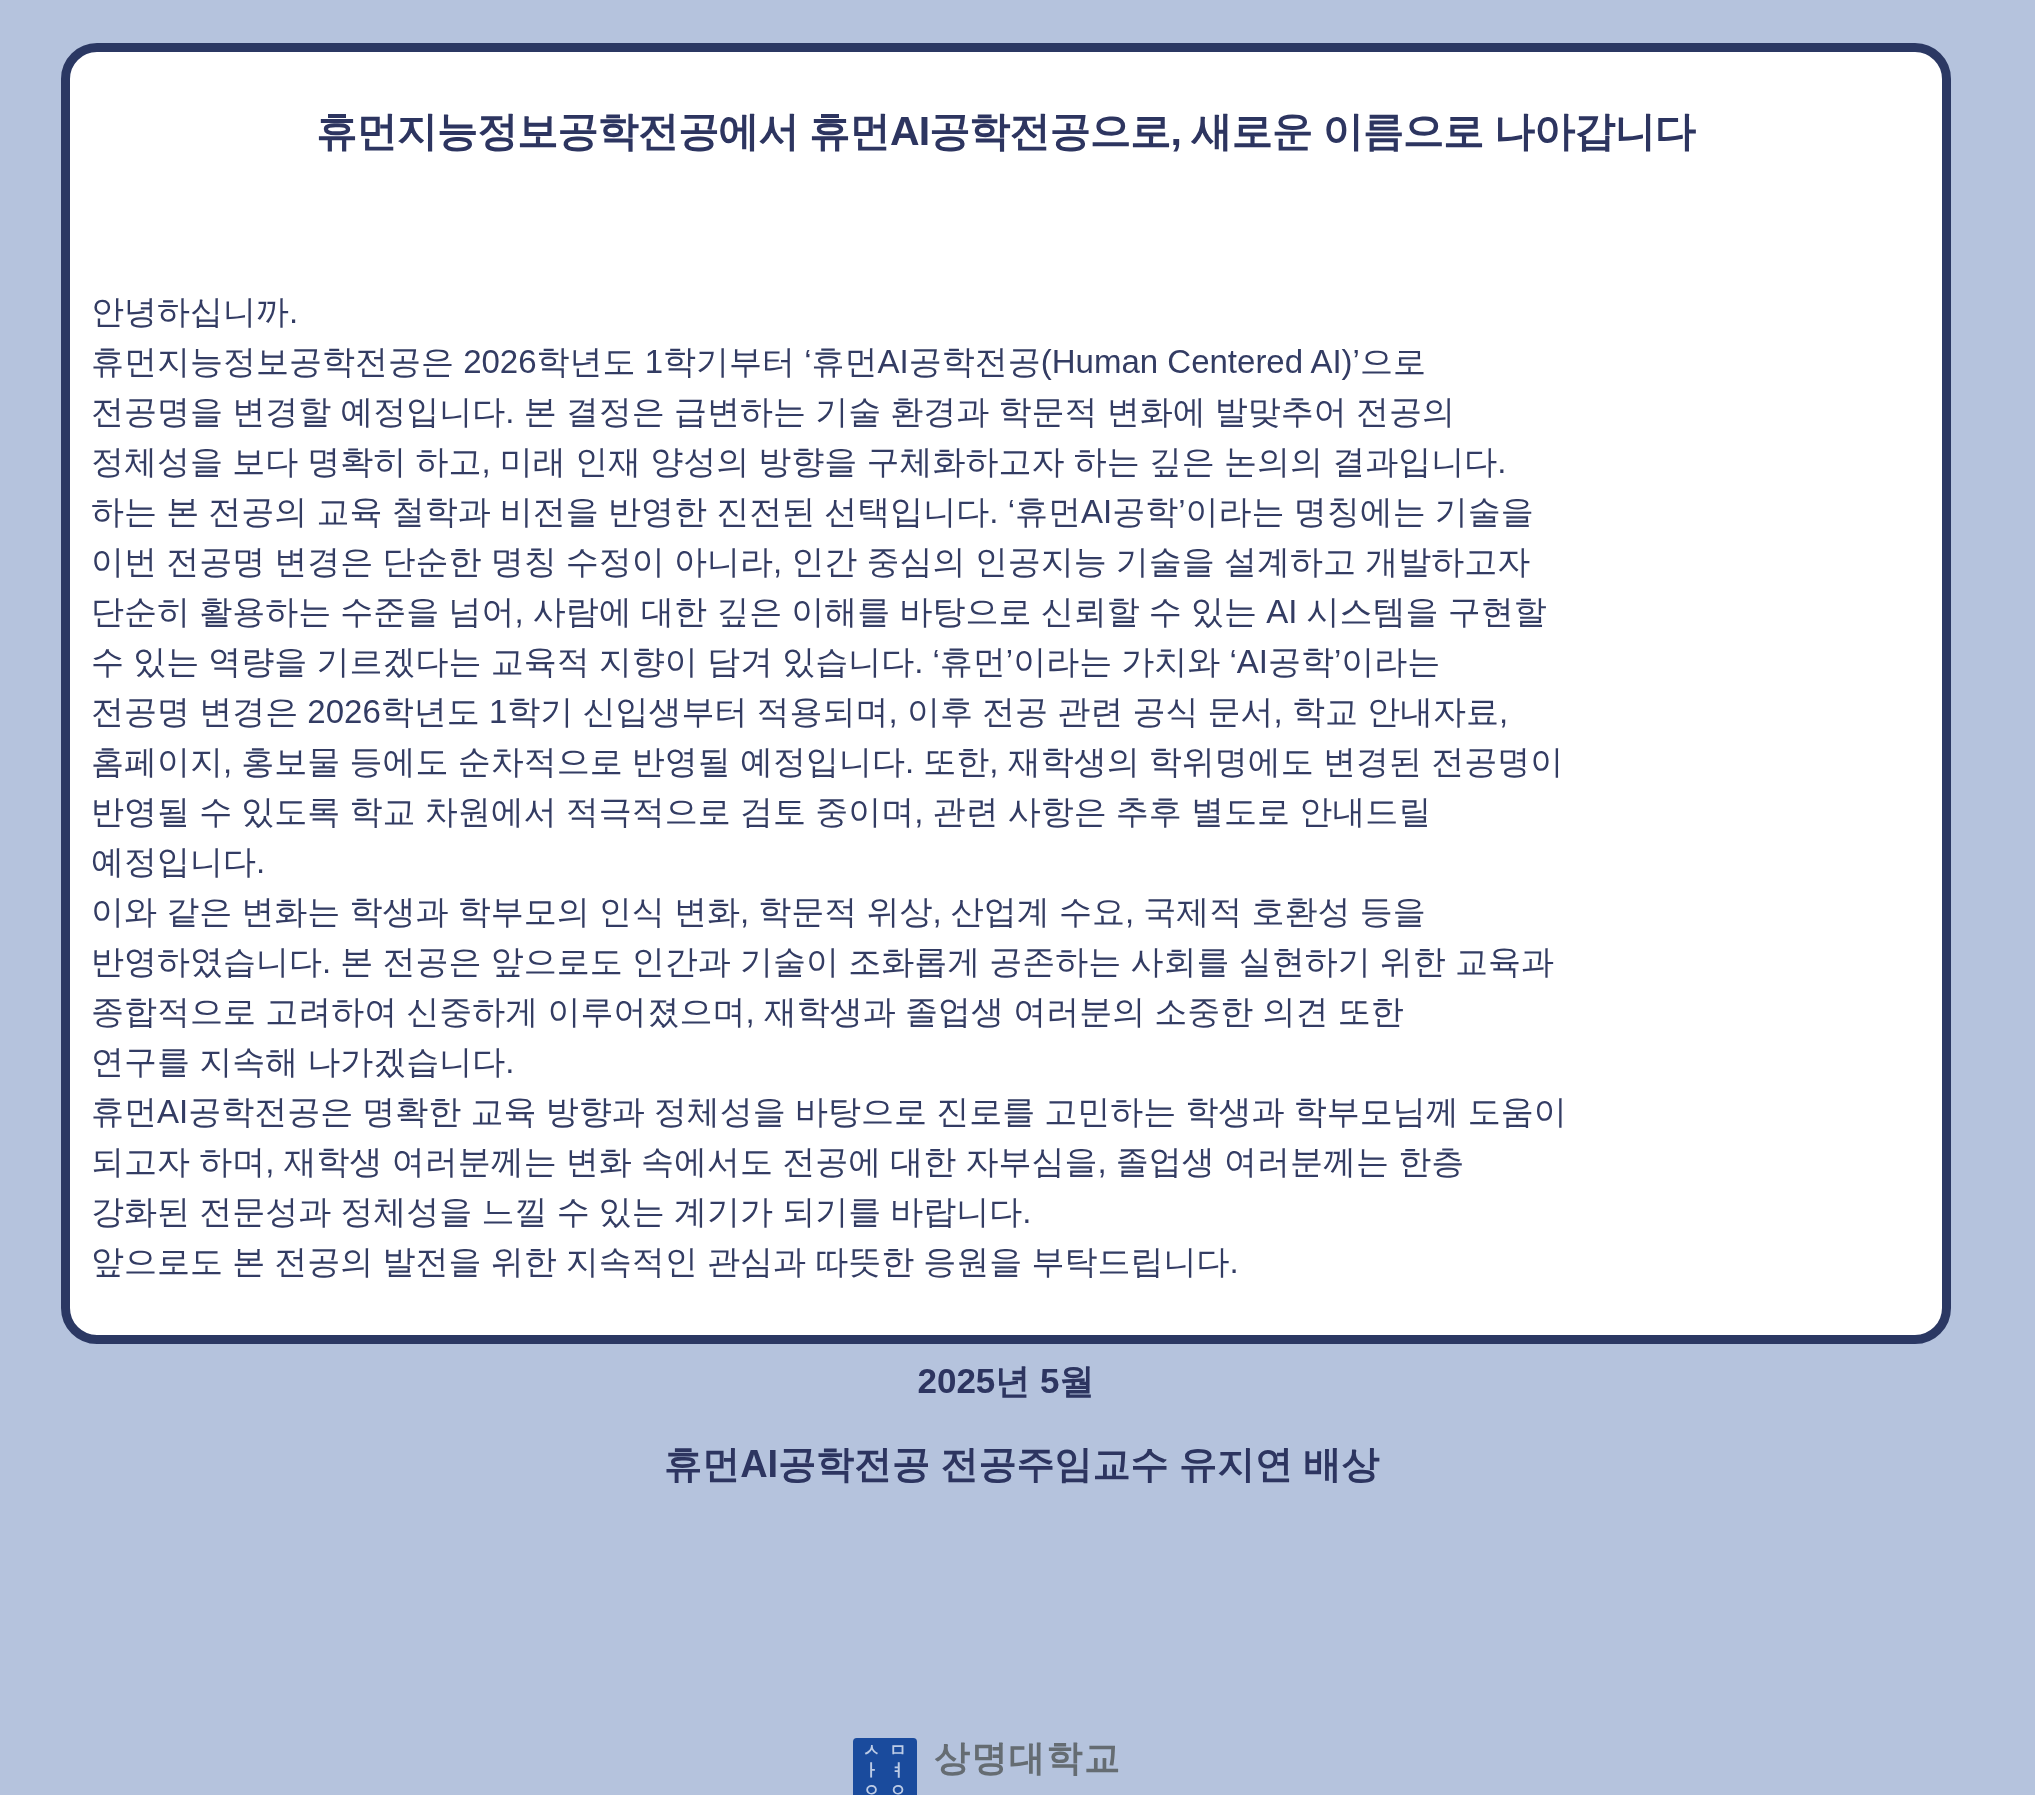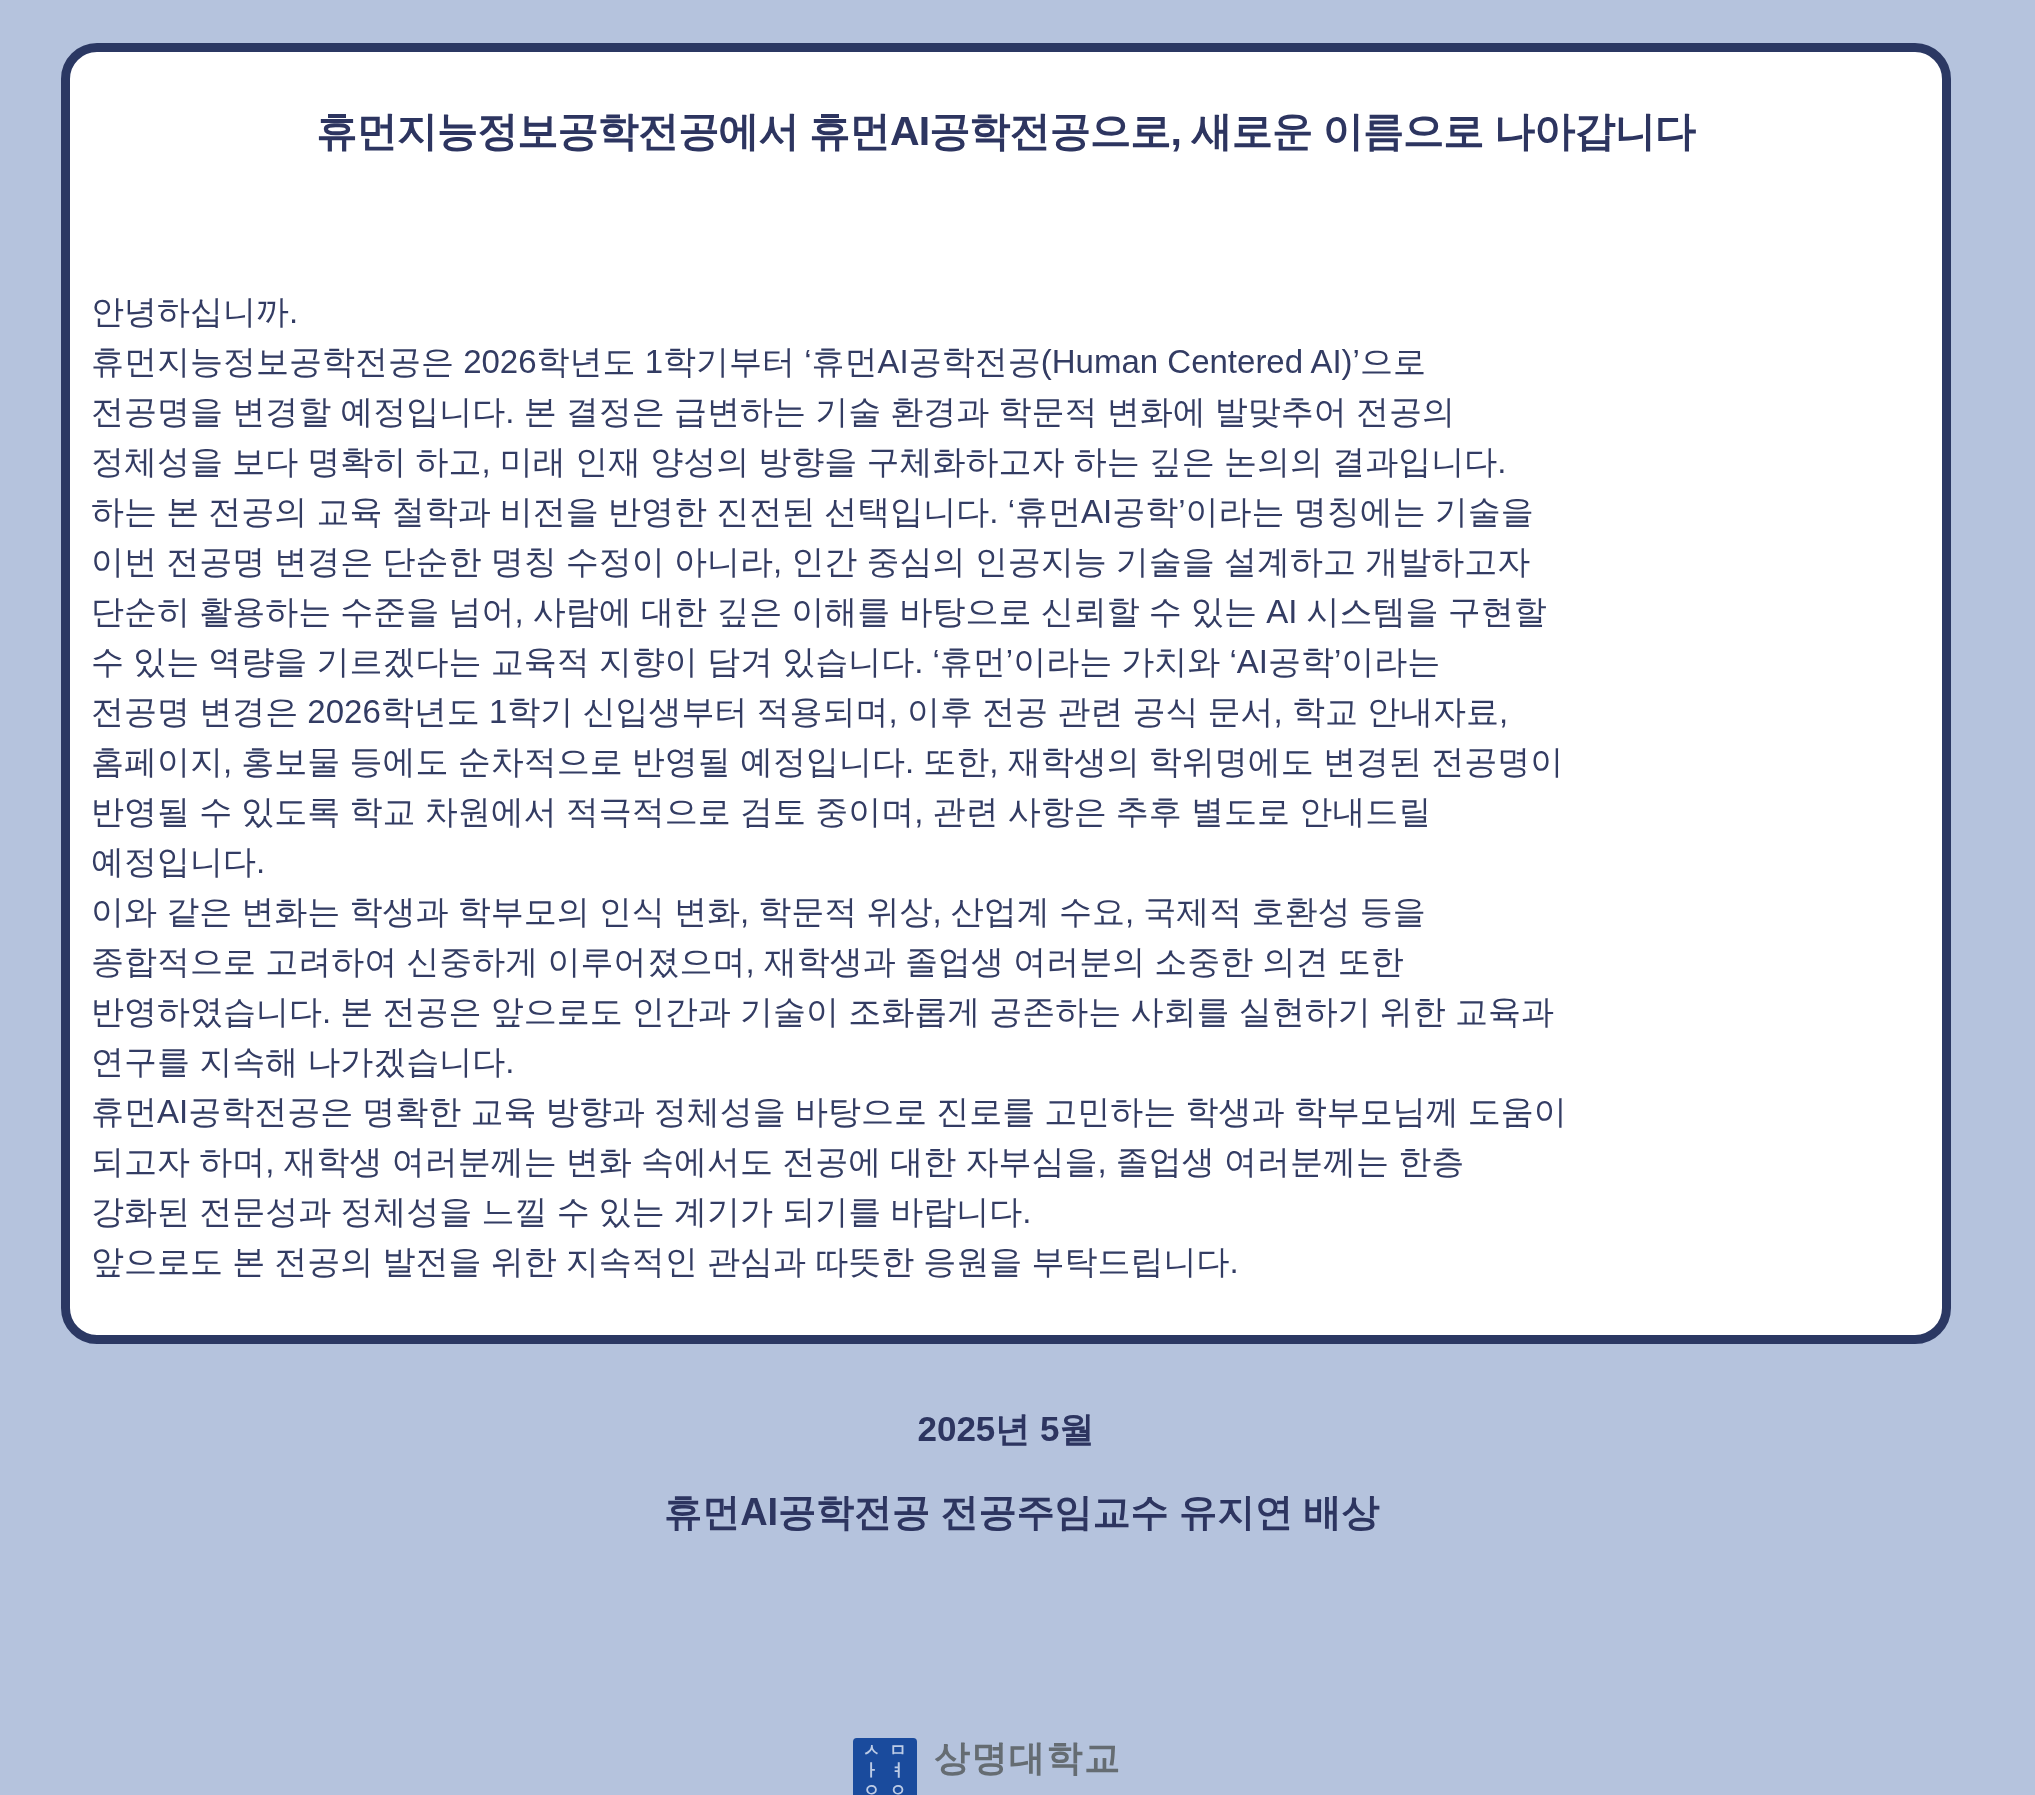--- a/index.html
+++ b/index.html
@@ -37,21 +37,21 @@
     color: #333c63;
     font-size: 33px;
     line-height: 50px;
     font-weight: 400;
   }
   .notice-body .line {
     white-space: nowrap;
     min-height: 50px;
   }
   .notice-date {
-    margin-top: 120px;
+    margin-top: 72px;
     text-align: center;
     font-size: 35px;
     line-height: 43px;
     font-weight: 700;
     color: #2d3560;
   }
   .notice-signature {
     margin-top: 40px;
     text-align: center;
     font-size: 38px;
@@ -123,22 +123,22 @@
       <div class="line">정체성을 보다 명확히 하고, 미래 인재 양성의 방향을 구체화하고자 하는 깊은 논의의 결과입니다.</div>
       <div class="line">하는 본 전공의 교육 철학과 비전을 반영한 진전된 선택입니다. ‘휴먼AI공학’이라는 명칭에는 기술을</div>
       <div class="line">이번 전공명 변경은 단순한 명칭 수정이 아니라, 인간 중심의 인공지능 기술을 설계하고 개발하고자</div>
       <div class="line">단순히 활용하는 수준을 넘어, 사람에 대한 깊은 이해를 바탕으로 신뢰할 수 있는 AI 시스템을 구현할</div>
       <div class="line">수 있는 역량을 기르겠다는 교육적 지향이 담겨 있습니다. ‘휴먼’이라는 가치와 ‘AI공학’이라는</div>
       <div class="line">전공명 변경은 2026학년도 1학기 신입생부터 적용되며, 이후 전공 관련 공식 문서, 학교 안내자료,</div>
       <div class="line">홈페이지, 홍보물 등에도 순차적으로 반영될 예정입니다. 또한, 재학생의 학위명에도 변경된 전공명이</div>
       <div class="line">반영될 수 있도록 학교 차원에서 적극적으로 검토 중이며, 관련 사항은 추후 별도로 안내드릴</div>
       <div class="line">예정입니다.</div>
       <div class="line">이와 같은 변화는 학생과 학부모의 인식 변화, 학문적 위상, 산업계 수요, 국제적 호환성 등을</div>
+      <div class="line">반영하였습니다. 본 전공은 앞으로도 인간과 기술이 조화롭게 공존하는 사회를 실현하기 위한 교육과</div>
       <div class="line">종합적으로 고려하여 신중하게 이루어졌으며, 재학생과 졸업생 여러분의 소중한 의견 또한</div>
-      <div class="line">반영하였습니다. 본 전공은 앞으로도 인간과 기술이 조화롭게 공존하는 사회를 실현하기 위한 교육과</div>
       <div class="line">연구를 지속해 나가겠습니다.</div>
       <div class="line">휴먼AI공학전공은 명확한 교육 방향과 정체성을 바탕으로 진로를 고민하는 학생과 학부모님께 도움이</div>
       <div class="line">되고자 하며, 재학생 여러분께는 변화 속에서도 전공에 대한 자부심을, 졸업생 여러분께는 한층</div>
       <div class="line">강화된 전문성과 정체성을 느낄 수 있는 계기가 되기를 바랍니다.</div>
       <div class="line">앞으로도 본 전공의 발전을 위한 지속적인 관심과 따뜻한 응원을 부탁드립니다.</div>
     </div>
 
   <div class="notice-date">2025년 5월</div>
 
   <div class="notice-signature">휴먼AI공학전공 전공주임교수 유지연 배상</div>

